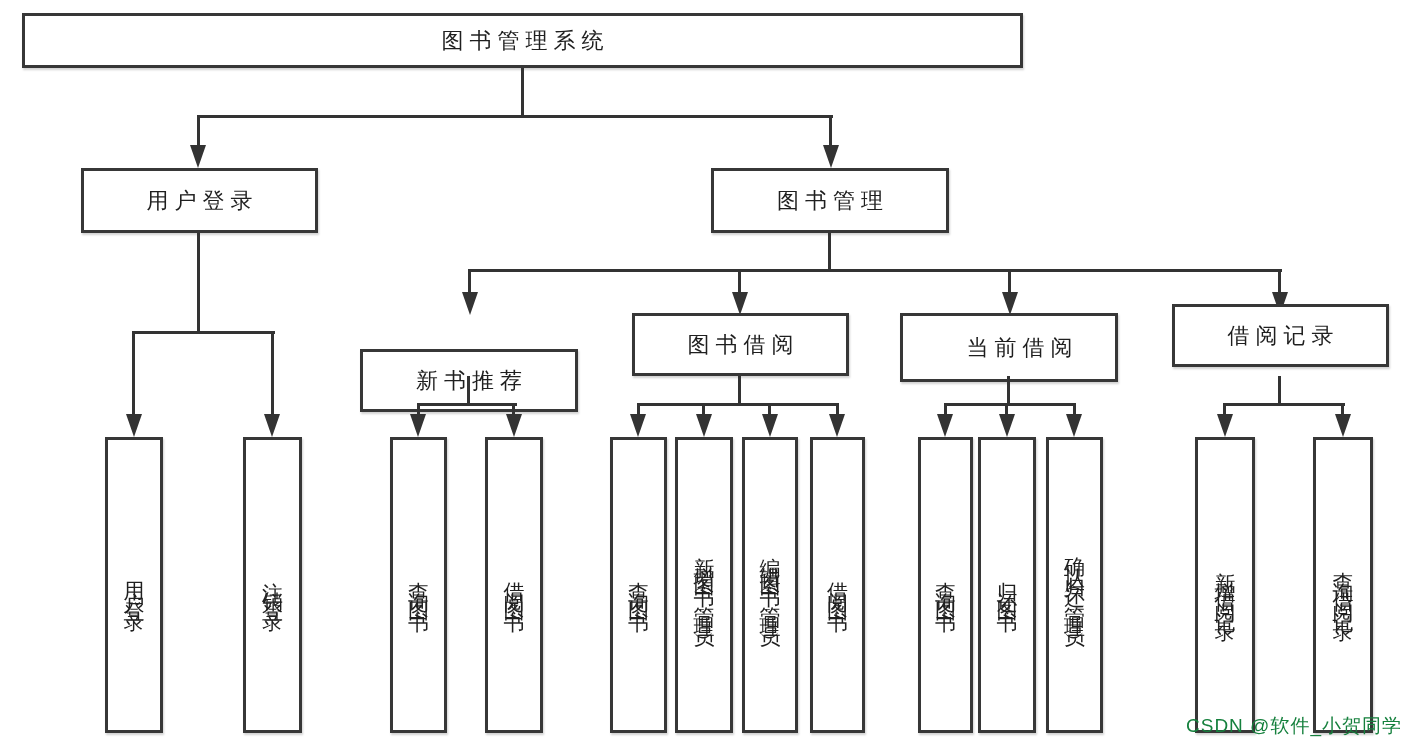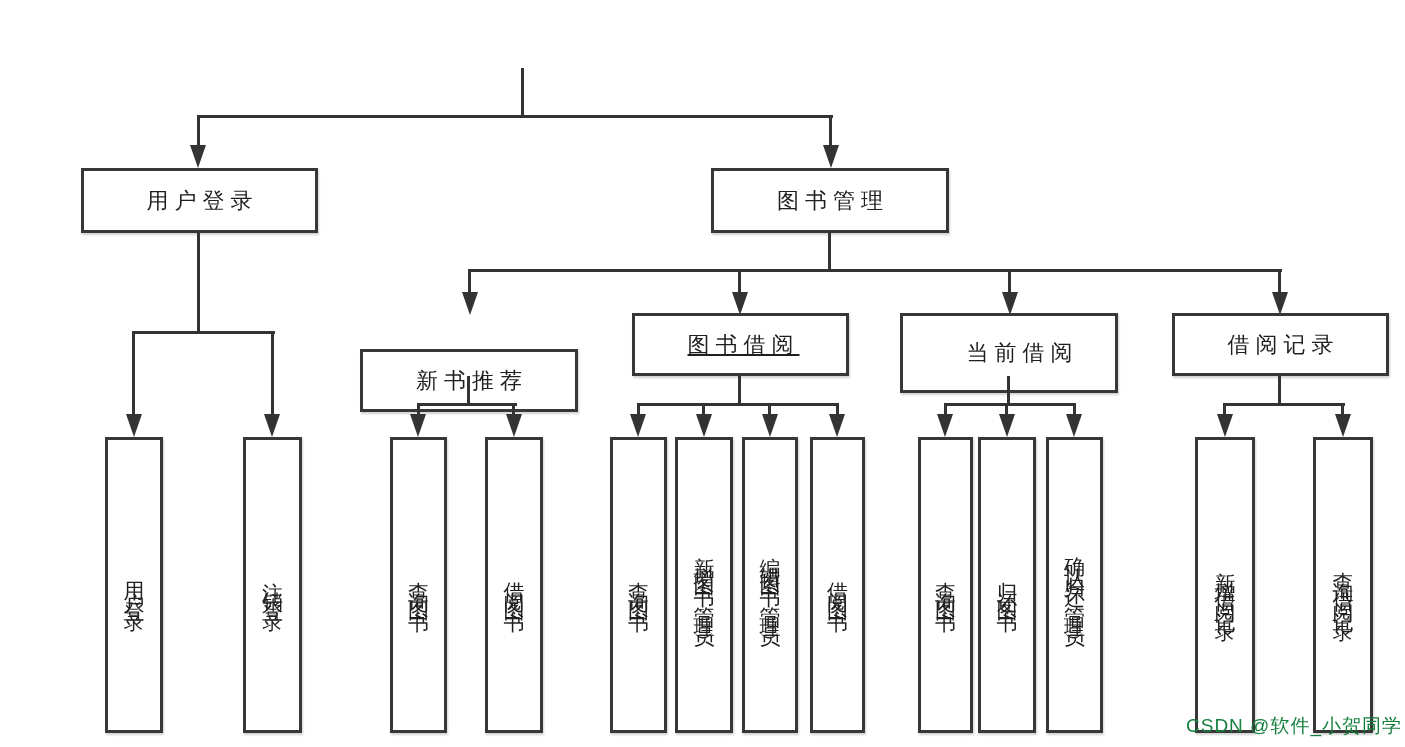--- a/index.html
+++ b/index.html
@@ -47,20 +47,23 @@
     position:absolute;left:1186px;top:713px;
     font-size:19px;letter-spacing:1px;
     color:#15803d;white-space:nowrap;
   }
 </style>
 </head>
 <body>
 
 <div id="canvas">
 
+  <div class="box" style="left:22px;top:13px;width:1001px;height:55px;">
+    <span>图书管理系统</span>
+  </div>
 
   <div class="ln" style="left:521px;top:68px;width:3px;height:49px;"></div>
   <div class="ln" style="left:197px;top:115px;width:636px;height:3px;"></div>
   <div class="ln" style="left:197px;top:115px;width:3px;height:32px;"></div>
   <div class="ar" style="left:190px;top:145px;"></div>
   <div class="ln" style="left:829px;top:115px;width:3px;height:32px;"></div>
   <div class="ar" style="left:823px;top:145px;"></div>
 
   <div class="box" style="left:81px;top:168px;width:237px;height:65px;">
     <span>用户登录</span>
@@ -83,27 +86,27 @@
   <div class="ln" style="left:738px;top:269px;width:3px;height:24px;"></div>
   <div class="ar" style="left:732px;top:292px;"></div>
   <div class="ln" style="left:1008px;top:269px;width:3px;height:24px;"></div>
   <div class="ar" style="left:1002px;top:292px;"></div>
   <div class="ln" style="left:1278px;top:269px;width:3px;height:24px;"></div>
   <div class="ar" style="left:1272px;top:292px;"></div>
 
   <div class="box" style="left:360px;top:313px;width:218px;height:63px;margin-top:36px;">
     <span>新书推荐</span>
   </div>
-  <div class="box" style="left:632px;top:313px;width:217px;height:63px;text-decoration:underline;">
+  <div class="box" style="left:632px;top:313px;width:217px;height:63px;">
     <span>图书借阅</span>
   </div>
-  <div class="box" style="left:900px;top:313px;width:218px;height:80px;padding-left:21px;">
+  <div class="box" style="left:900px;top:313px;width:218px;height:69px;padding-left:21px;">
     <span>当前借阅</span>
   </div>
-  <div class="box" style="left:1172px;top:313px;width:217px;height:63px;">
+  <div class="box" style="left:1172px;top:304px;width:217px;height:63px;">
     <span>借阅记录</span>
   </div>
 
   <div class="ln" style="left:467px;top:376px;width:3px;height:30px;"></div>
   <div class="ln" style="left:417px;top:403px;width:100px;height:3px;"></div>
   <div class="ln" style="left:417px;top:403px;width:3px;height:13px;"></div>
   <div class="ar" style="left:410px;top:414px;"></div>
   <div class="ln" style="left:512px;top:403px;width:3px;height:13px;"></div>
   <div class="ar" style="left:506px;top:414px;"></div>
 

